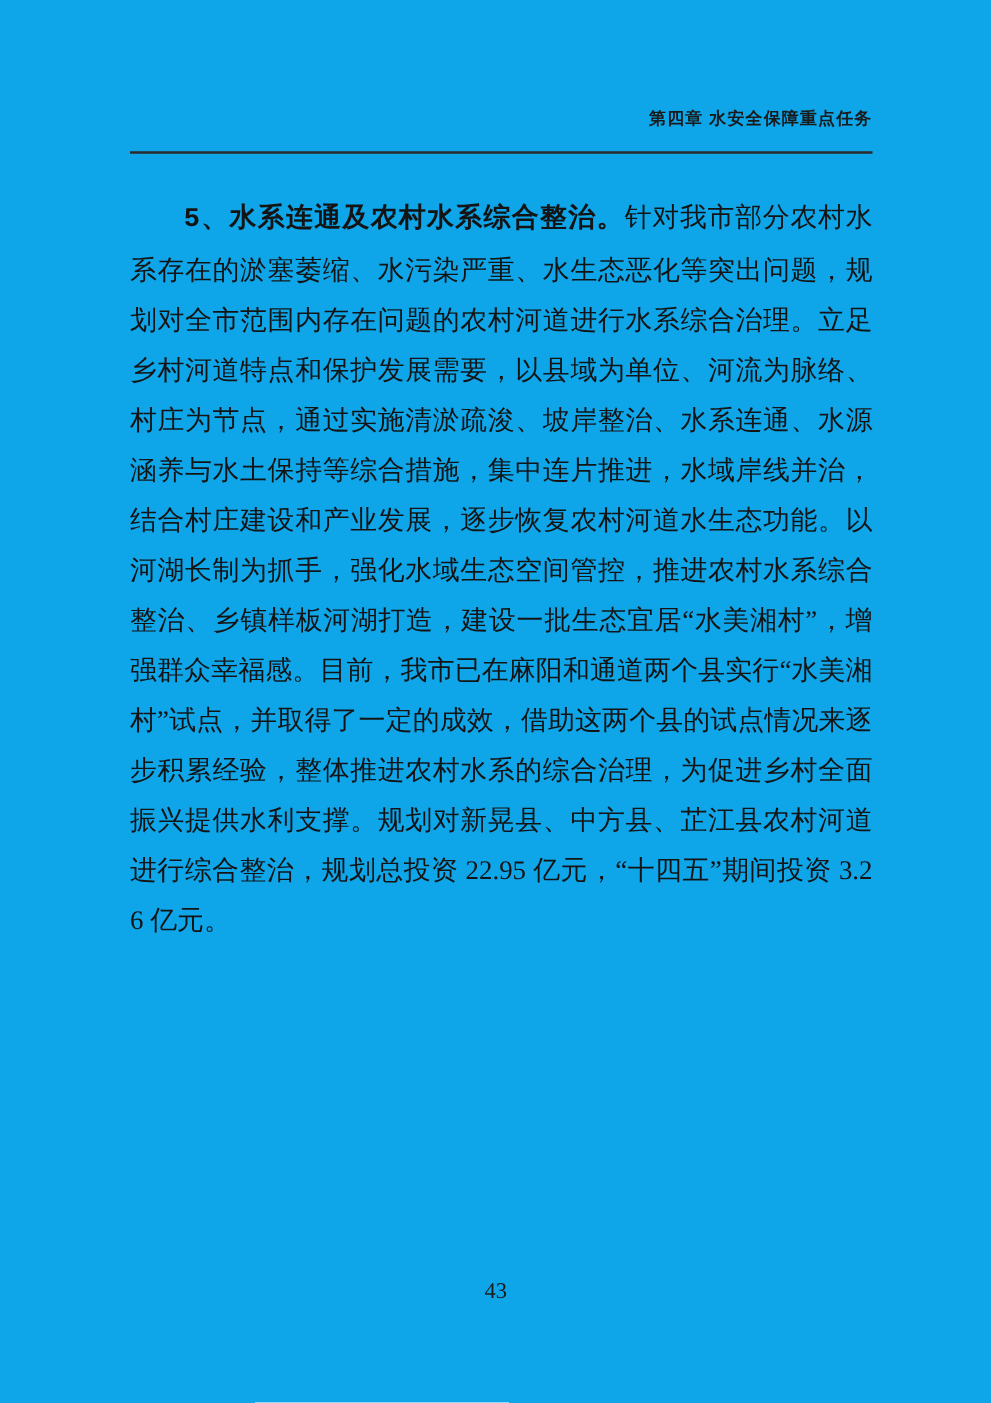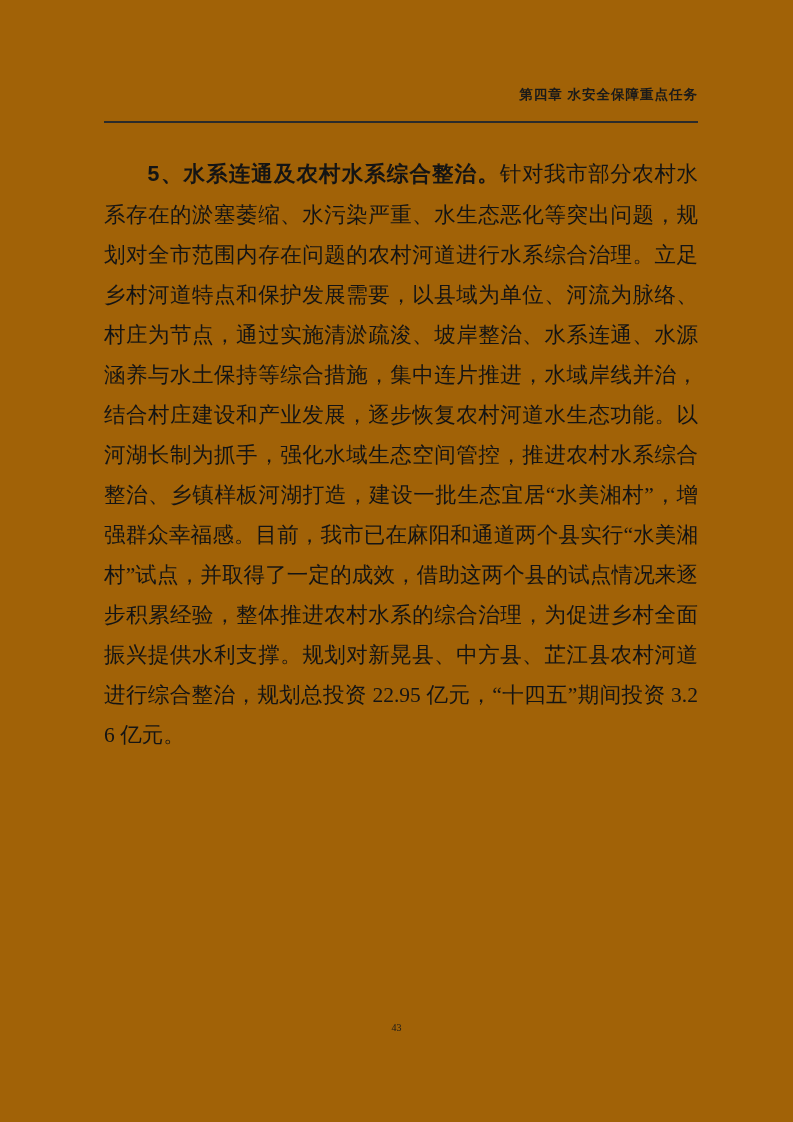--- a/index.html
+++ b/index.html
@@ -4,21 +4,21 @@
 <style>
   html, body {
     margin: 0;
     padding: 0;
     background: #ffffff;
   }
   .page {
     position: relative;
     width: 793px;
     height: 1122px;
-    background: #a16207;
+    background: #0ea5e9;
     overflow: hidden;
     font-family: "Liberation Serif", "DejaVu Serif", serif;
     color: #111111;
   }
   .content {
     position: absolute;
     left: 104px;
     width: 594px;
     top: 0;
   }
@@ -47,21 +47,21 @@
     font-weight: bold;
     letter-spacing: 0.5px;
     font-family: Liberation Mono, monospace;
   }
   .page-number {
     position: absolute;
     top: 1022px;
     left: 0;
     width: 793px;
     text-align: center;
-    font-size: 10px;
+    font-size: 18px;
     font-family: "Liberation Serif", "DejaVu Serif", serif;
     color: #1a1a1a;
   }
 </style>
 </head>
 <body>
 
 <div class="page">
   <div class="content">
     <div class="page-header">第四章  水安全保障重点任务</div>

